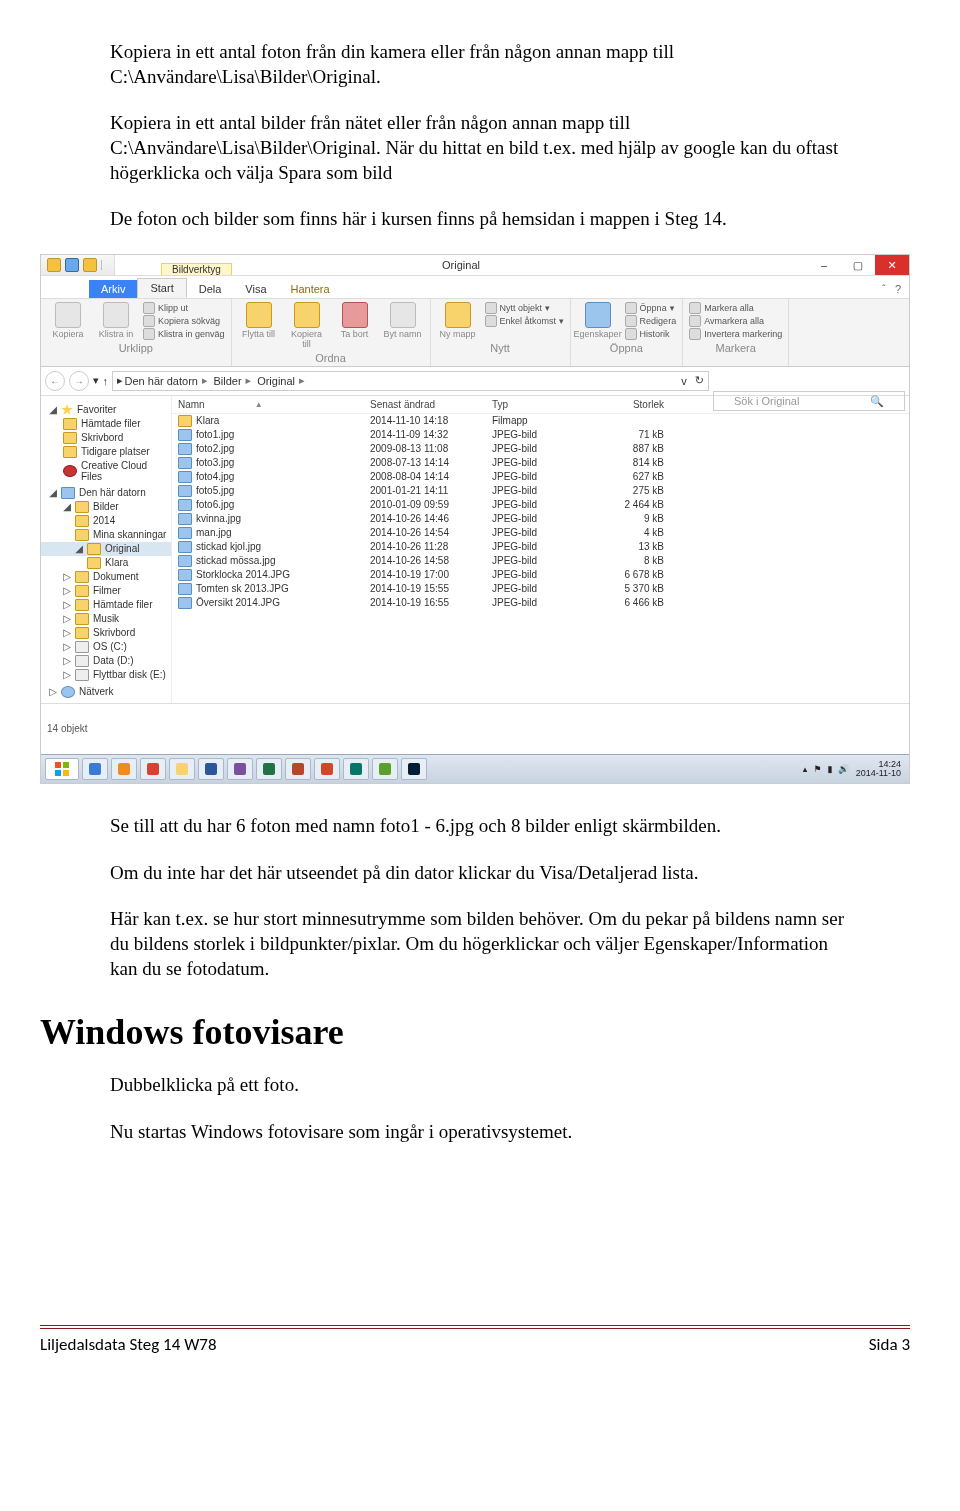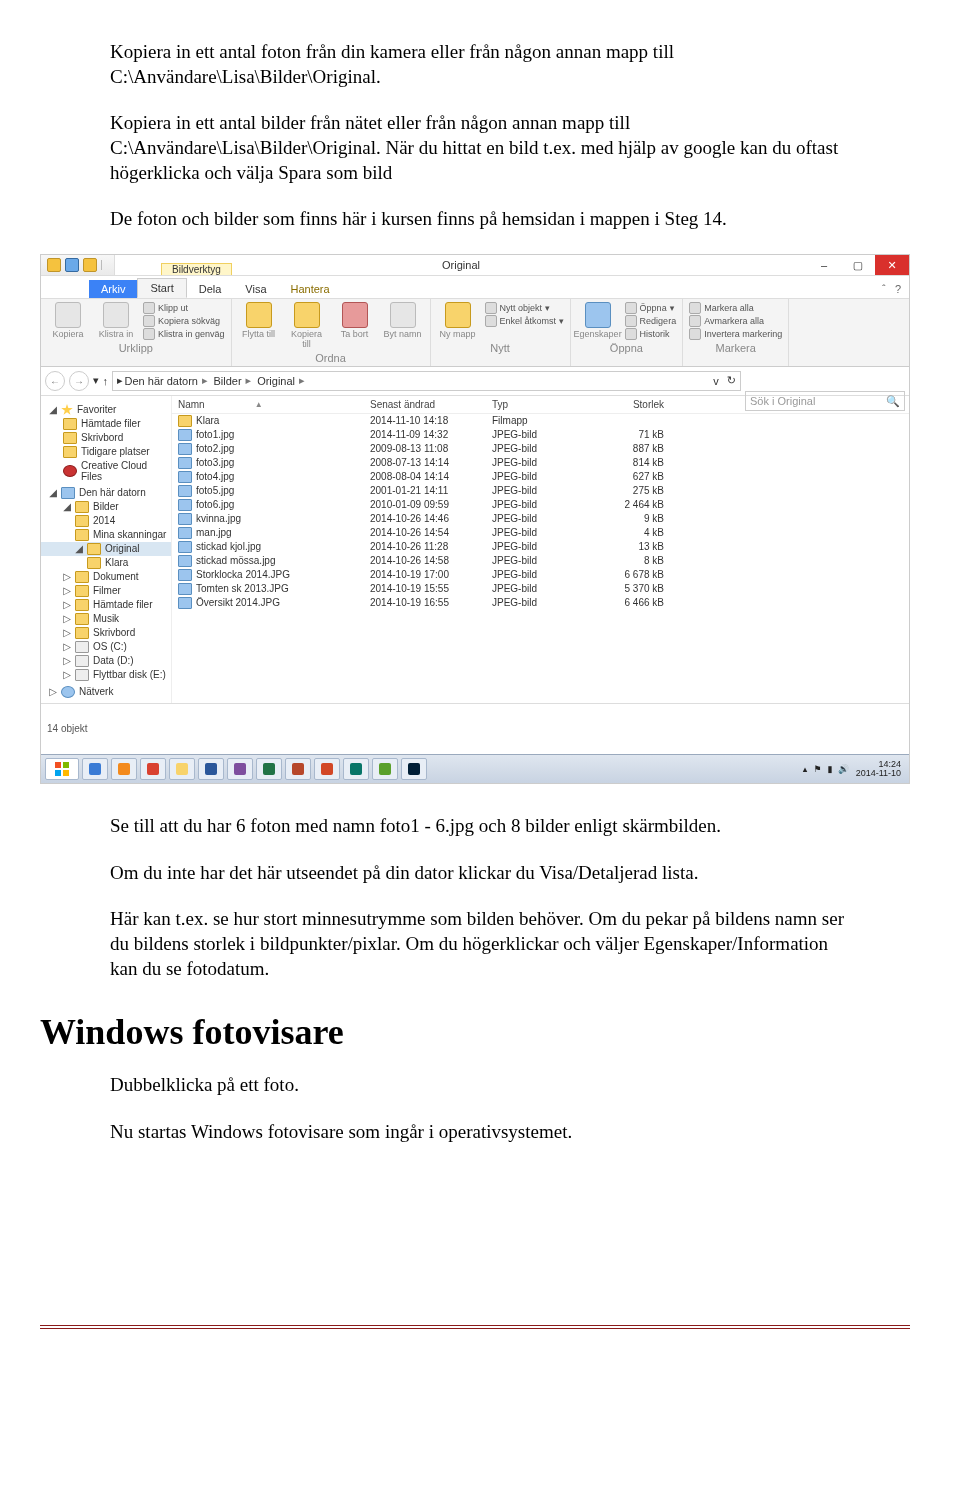--- a/index.html
+++ b/index.html
@@ -121,21 +121,21 @@
     height:24px; border-bottom:1px solid #ddd; padding:2px 4px; gap:4px;
     font-size:11px;
   }
   .navarrow { width:18px; height:18px; border:1px solid #ccc; border-radius:50%; display:flex; align-items:center; justify-content:center; color:#777; font-size:10px; }
   .addrbox {
     flex:1; border:1px solid #ccc; height:18px; display:flex; align-items:center;
     padding:0 4px; gap:2px;
   }
   .crumb { display:flex; align-items:center; }
   .crumb .sep { margin:0 4px; color:#777; }
-  .searchbox { width:150px; border:1px solid #ccc; height:18px; display:flex; align-items:center; padding:0 4px; color:#999;margin-top:41px; }
+  .searchbox { width:150px; border:1px solid #ccc; height:18px; display:flex; align-items:center; padding:0 20px; color:#999;margin-top:41px; }
   
   .body {
     display:flex;
     min-height:260px;
   }
   .navpane {
     width:130px;
     border-right:1px solid #eee;
     padding:4px 0;
     font-size:10px;
@@ -704,14 +704,18 @@
   <p class="para">Om du inte har det här utseendet på din dator klickar du Visa/Detaljerad lista.</p>
   <p class="para">Här kan t.ex. se hur stort minnesutrymme som bilden behöver. Om du pekar på bildens namn ser du bildens storlek i bildpunkter/pixlar. Om du högerklickar och väljer Egenskaper/Information kan du se fotodatum.</p>
 
   <h1>Windows fotovisare</h1>
 
   <p class="para">Dubbelklicka på ett foto.</p>
   <p class="para">Nu startas Windows fotovisare som ingår i operativsystemet.</p>
 
   <div class="footer">
     <div style="border-top:1.5px solid #8b1a1a; border-bottom:0.5px solid #8b1a1a; height:2px; margin-bottom:1px;"></div>
+    <div class="footer-row">
+      <span>Liljedalsdata Steg 14 W78</span>
+      <span>Sida 3</span>
+    </div>
   </div>
 </div>
 
 </body></html>

